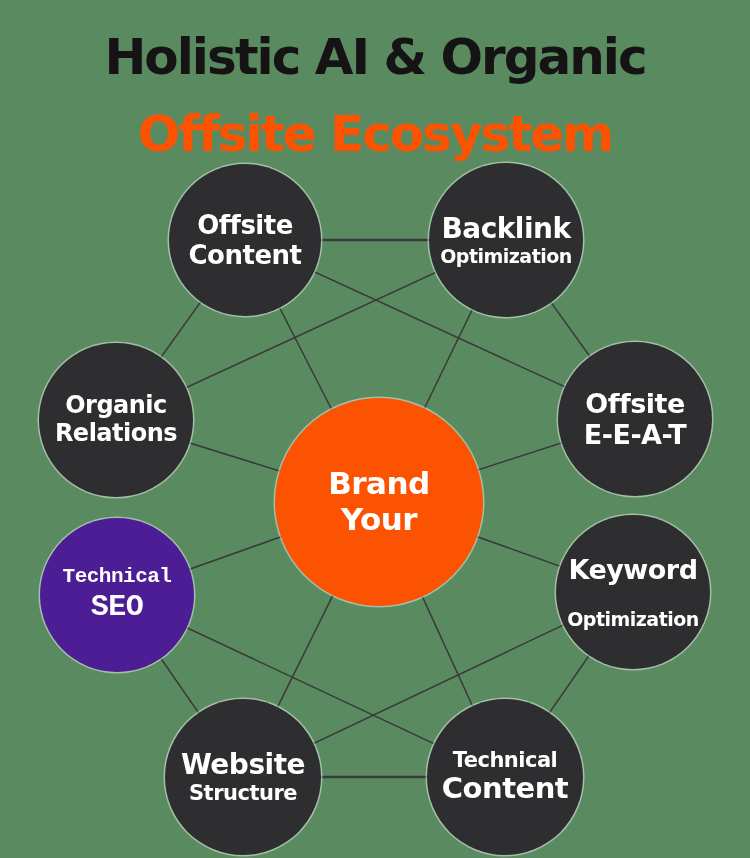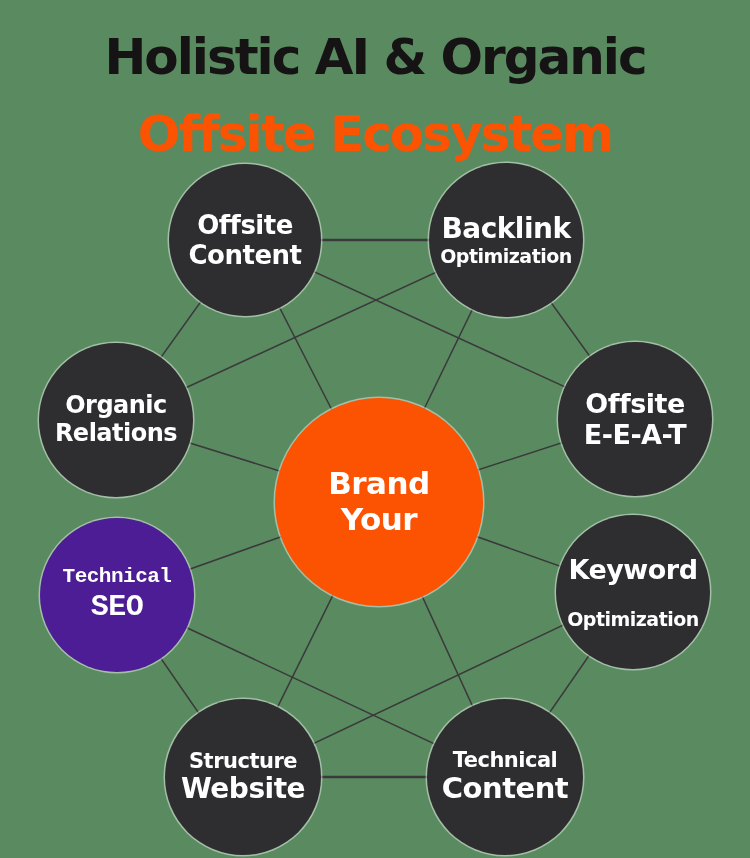--- a/index.html
+++ b/index.html
@@ -84,22 +84,22 @@
       </div>
       <div class="node" style="left: 40px; top: 518px; width: 154px; height: 154px; background: #4c1d95; color: rgb(255, 255, 255); font-family: Liberation Mono, monospace;">
         <span style="font-size: 21px;">Technical</span>
         <span style="font-size: 30px;">SEO</span>
       </div>
       <div class="node" style="left: 556px; top: 515px; width: 154px; height: 154px; background: rgb(46, 45, 47); color: rgb(255, 255, 255); gap: 23px;">
         <span style="font-size: 27px;">Keyword</span>
         <span style="font-size: 19px;">Optimization</span>
       </div>
       <div class="node" style="left: 165px; top: 699px; width: 156px; height: 156px; background: rgb(46, 45, 47); color: rgb(255, 255, 255);">
+        <span style="font-size: 28px;">Website</span>
         <span style="font-size: 21px;">Structure</span>
-        <span style="font-size: 28px;">Website</span>
       </div>
       <div class="node" style="left: 427px; top: 699px; width: 156px; height: 156px; background: rgb(46, 45, 47); color: rgb(255, 255, 255);">
         <span style="font-size: 21px;">Technical</span>
         <span style="font-size: 29px;">Content</span>
       </div>
       <div class="node" style="left: 275px; top: 398px; width: 208px; height: 208px; background: rgb(251, 83, 1); color: rgb(255, 255, 255);">
         <span style="font-size: 31px;">Brand</span>
         <span style="font-size: 31px;">Your</span>
       </div>
     </div>

